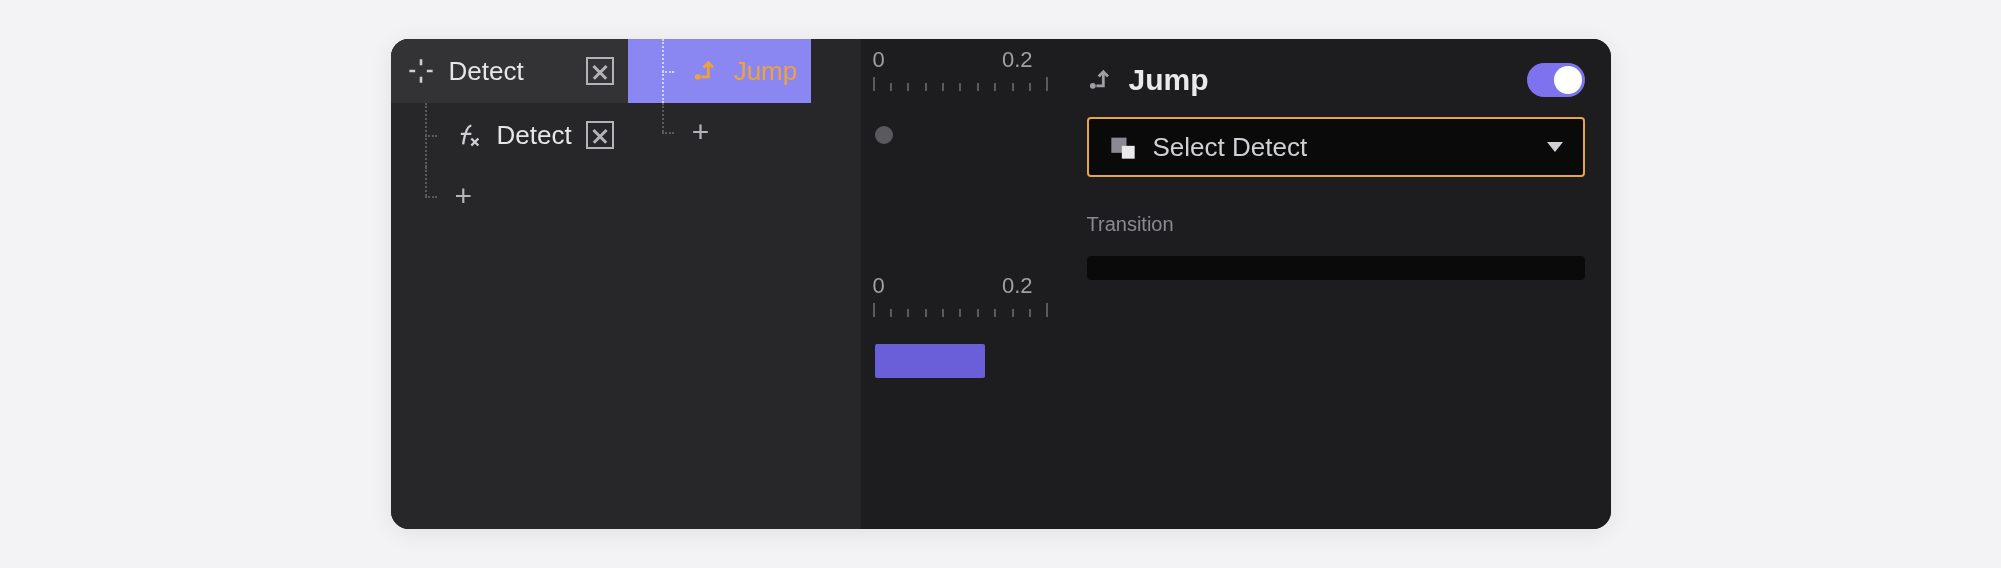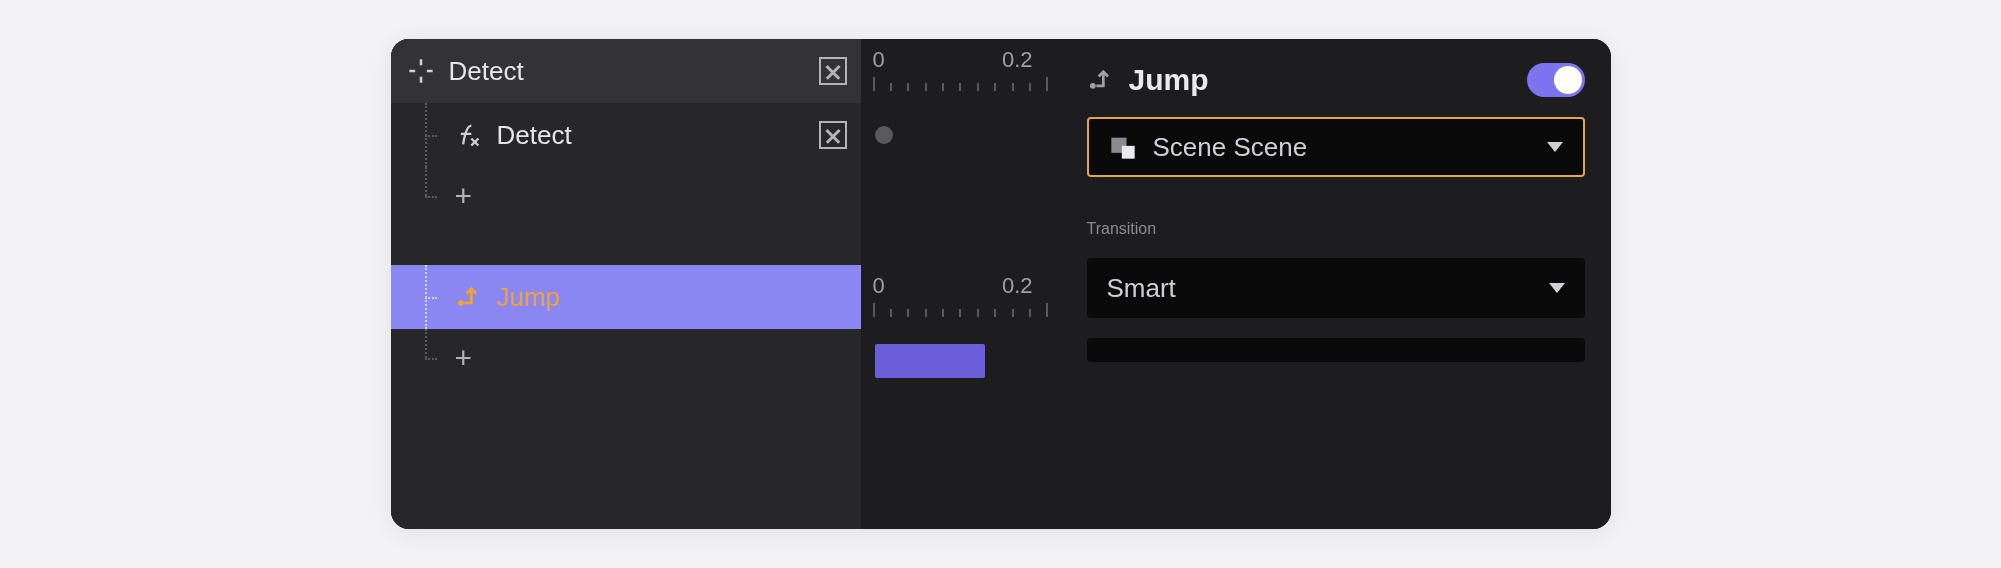--- a/index.html
+++ b/index.html
@@ -21,21 +21,21 @@
     display: flex;
     overflow: hidden;
     box-shadow: 0 4px 24px rgba(0,0,0,0.08);
   }
 
   
   .tree-col {
     width: 470px;
     background: #27272a;
     display: flex;
-    flex-direction: column;
+    flex-direction: row;
   }
   .tree-group { display: flex; flex-direction: column; }
   .tree-row {
     display: flex;
     align-items: center;
     height: 64px;
     padding: 0 14px 0 16px;
     gap: 14px;
     font-size: 26px;
     color: #e6e6e8;
@@ -226,23 +226,23 @@
   }
   .select .label { flex: 1; }
   .caret {
     width: 0; height: 0;
     border-left: 8px solid transparent;
     border-right: 8px solid transparent;
     border-top: 10px solid #d0d0d4;
   }
 
   .section-label {
-    font-size: 16px;
+    font-size: 20px;
     color: #8a8a90;
-    margin-top: 23px;
+    margin-top: 16px;
   }
 </style>
 </head>
 <body>
 
 <div class="panel">
 
   <div class="tree-col">
 
     <div class="tree-group">
@@ -358,27 +358,23 @@
       <div class="toggle"></div>
     </div>
 
     <div class="select outlined">
       <span class="icon">
         <svg viewBox="0 0 24 24">
           <rect x="2" y="4" width="13" height="13" fill="#8a8a90"></rect>
           <rect x="11" y="11" width="11" height="11" fill="#eaeaec"></rect>
         </svg>
       </span>
-      <span class="label">Scene Scene</span>
+      <span class="label">Select Detect</span>
       <span class="caret"></span>
     </div>
 
     <div class="section-label">Transition</div>
 
-    <div class="select">
-      <span class="label">Smart</span>
-      <span class="caret"></span>
-    </div>
 
     <div class="select" style="height:24px;"></div>
   </div>
 
 </div>
 
 </body></html>

